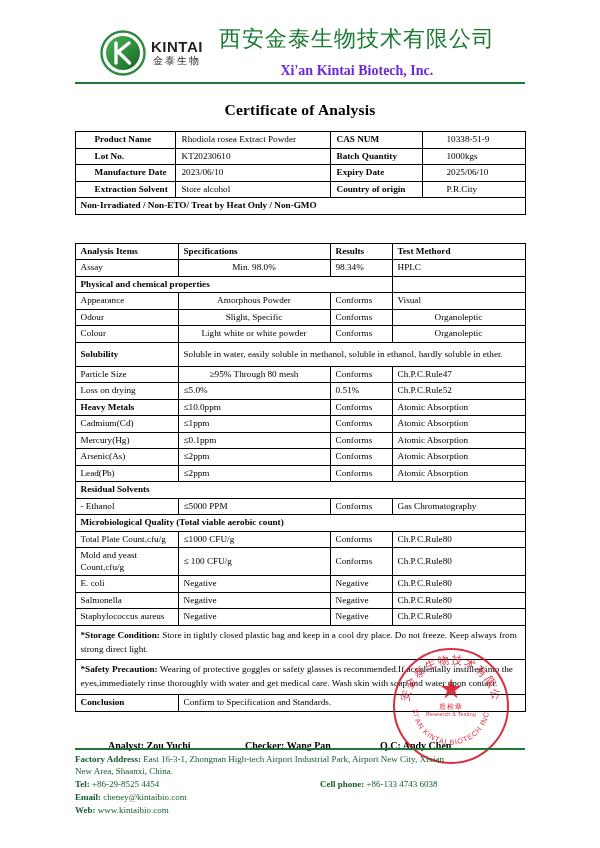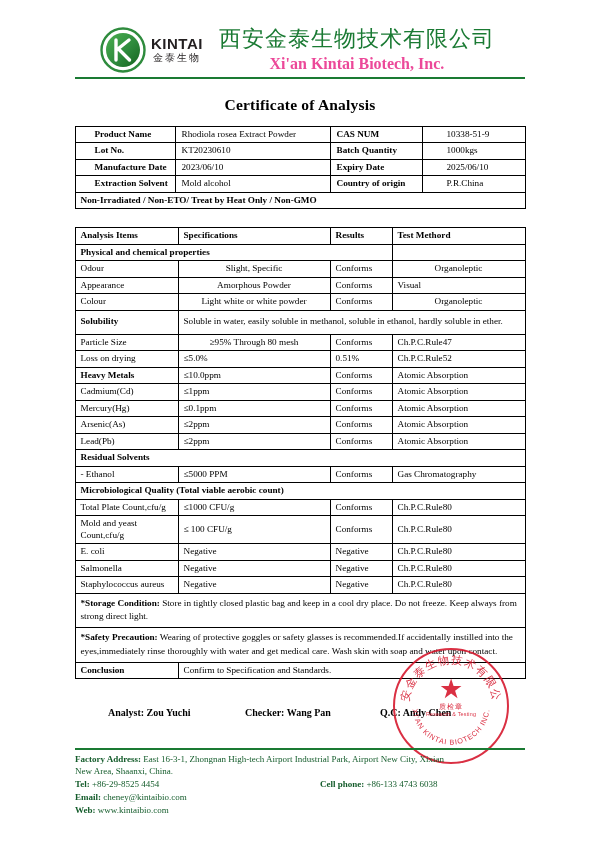--- a/index.html
+++ b/index.html
@@ -21,21 +21,21 @@
   .logo-text { margin-left:5px; line-height:1; }
   .logo-en { font-family:"Liberation Sans", sans-serif; font-weight:bold; font-size:15px; letter-spacing:0.5px; color:#231f20; }
   .logo-cn { font-family:"DejaVu Sans", sans-serif; font-size:10px; letter-spacing:2px; color:#231f20; margin-top:2px; }
   .company { margin-left:16px; }
   .company-cn {
     font-family:"DejaVu Sans", sans-serif;
     font-size:22px; color:#1a7a33; line-height:1.15; letter-spacing:1px;
   }
   .company-en {
     font-family:"Liberation Serif", serif; font-weight:bold;
-    font-size:16px; color:#ec4899; line-height:1.15; margin-top:4px;
+    font-size:14px; color:#6d28d9; line-height:1.15; margin-top:12px;
   }
   .rule-top { height:2px; background:#1a7a33; margin:3px 75px 0 75px; }
 
   
   .doc-title {
     text-align:center; font-weight:bold; font-size:15.5px;
     margin:17px 0 12px 0; letter-spacing:0.2px;
   }
 
   
@@ -49,21 +49,21 @@
     height:14px;
   }
   .b { font-weight:bold; }
   .info-table td { height:13.5px; }
   .info-table .lbl { width:100px; font-weight:bold; padding-left:19px; }
   .info-table .val { width:155px; padding-left:6px; }
   .info-table .lbl2 { width:92px; font-weight:bold; padding-left:6px; }
   .info-table .val2 { width:103px; padding-left:24px; }
   .info-table .full { font-weight:bold; padding-left:5px; }
 
-  .main-table { margin-top:18px; }
+  .main-table { margin-top:28px; }
   .main-table td { padding:2px 5px; }
   .c-item { width:103px; }
   .c-spec { width:152px; }
   .c-res  { width:62px; }
   .c-meth { width:133px; }
   .hdr td { font-weight:bold; }
   .tall { height:24px; }
   .note td { padding:3px 5px; line-height:1.5; font-size:9.2px; text-align:left; }
   .indent { padding-left:10px !important; }
 
@@ -162,56 +162,62 @@
         <td class="val2">1000kgs</td>
       </tr>
       <tr>
         <td class="lbl">Manufacture Date</td>
         <td class="val">2023/06/10</td>
         <td class="lbl2">Expiry Date</td>
         <td class="val2">2025/06/10</td>
       </tr>
       <tr>
         <td class="lbl">Extraction Solvent</td>
-        <td class="val">Mold alcohol</td>
+        <td class="val">Store alcohol</td>
         <td class="lbl2">Country of origin</td>
-        <td class="val2">P.R.China</td>
+        <td class="val2">P.R.City</td>
       </tr>
       <tr>
         <td class="full" colspan="4">Non-Irradiated / Non-ETO/ Treat by Heat Only / Non-GMO</td>
       </tr>
     </tbody>
   </table>
 
   <table class="main-table">
     <tbody>
       <tr class="hdr">
         <td class="c-item">Analysis Items</td>
         <td class="c-spec">Specifications</td>
         <td class="c-res">Results</td>
         <td class="c-meth">Test Methord</td>
       </tr>
 
+      <tr>
+        <td>Assay</td>
+        <td style="text-align:center">Min. 98.0%</td>
+        <td>98.34%</td>
+        <td>HPLC</td>
+      </tr>
 
       <tr>
         <td class="b" colspan="3">Physical and chemical properties</td>
         <td></td>
       </tr>
 
       <tr>
+        <td>Appearance</td>
+        <td style="text-align:center">Amorphous Powder</td>
+        <td>Conforms</td>
+        <td>Visual</td>
+      </tr>
+      <tr>
         <td>Odour</td>
         <td style="text-align:center">Slight, Specific</td>
         <td>Conforms</td>
         <td style="text-align:center">Organoleptic</td>
-      </tr>
-      <tr>
-        <td>Appearance</td>
-        <td style="text-align:center">Amorphous Powder</td>
-        <td>Conforms</td>
-        <td>Visual</td>
       </tr>
       <tr>
         <td>Colour</td>
         <td style="text-align:center">Light white or white powder</td>
         <td>Conforms</td>
         <td style="text-align:center">Organoleptic</td>
       </tr>
 
       <tr class="tall">
         <td class="b">Solubility</td>

